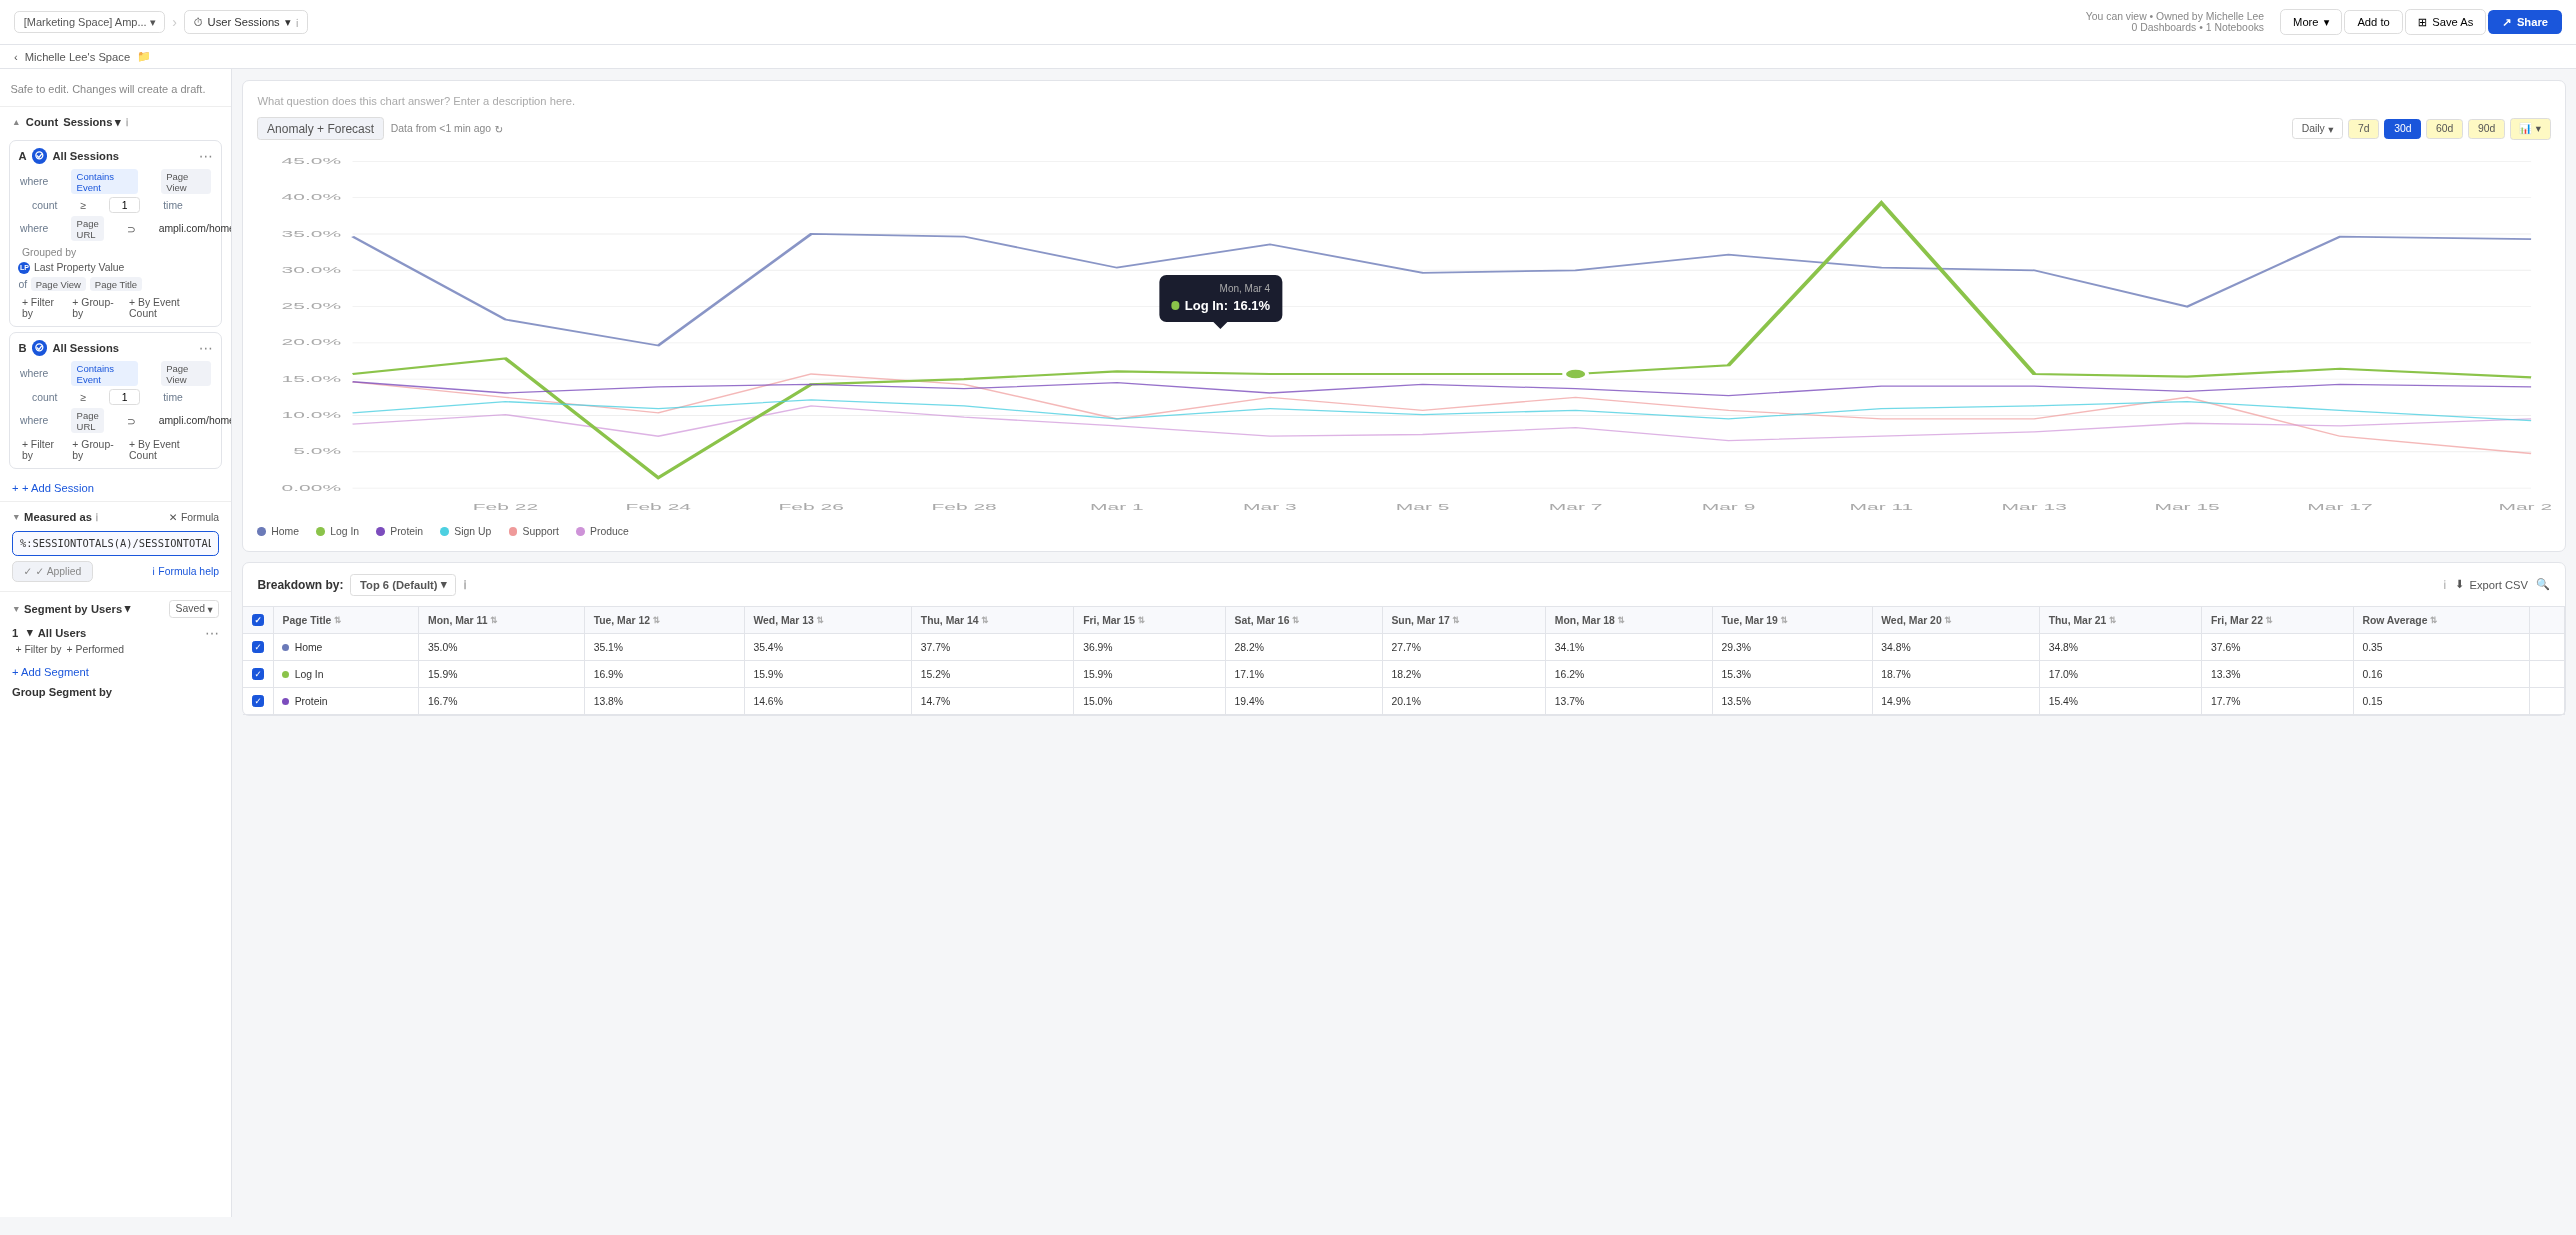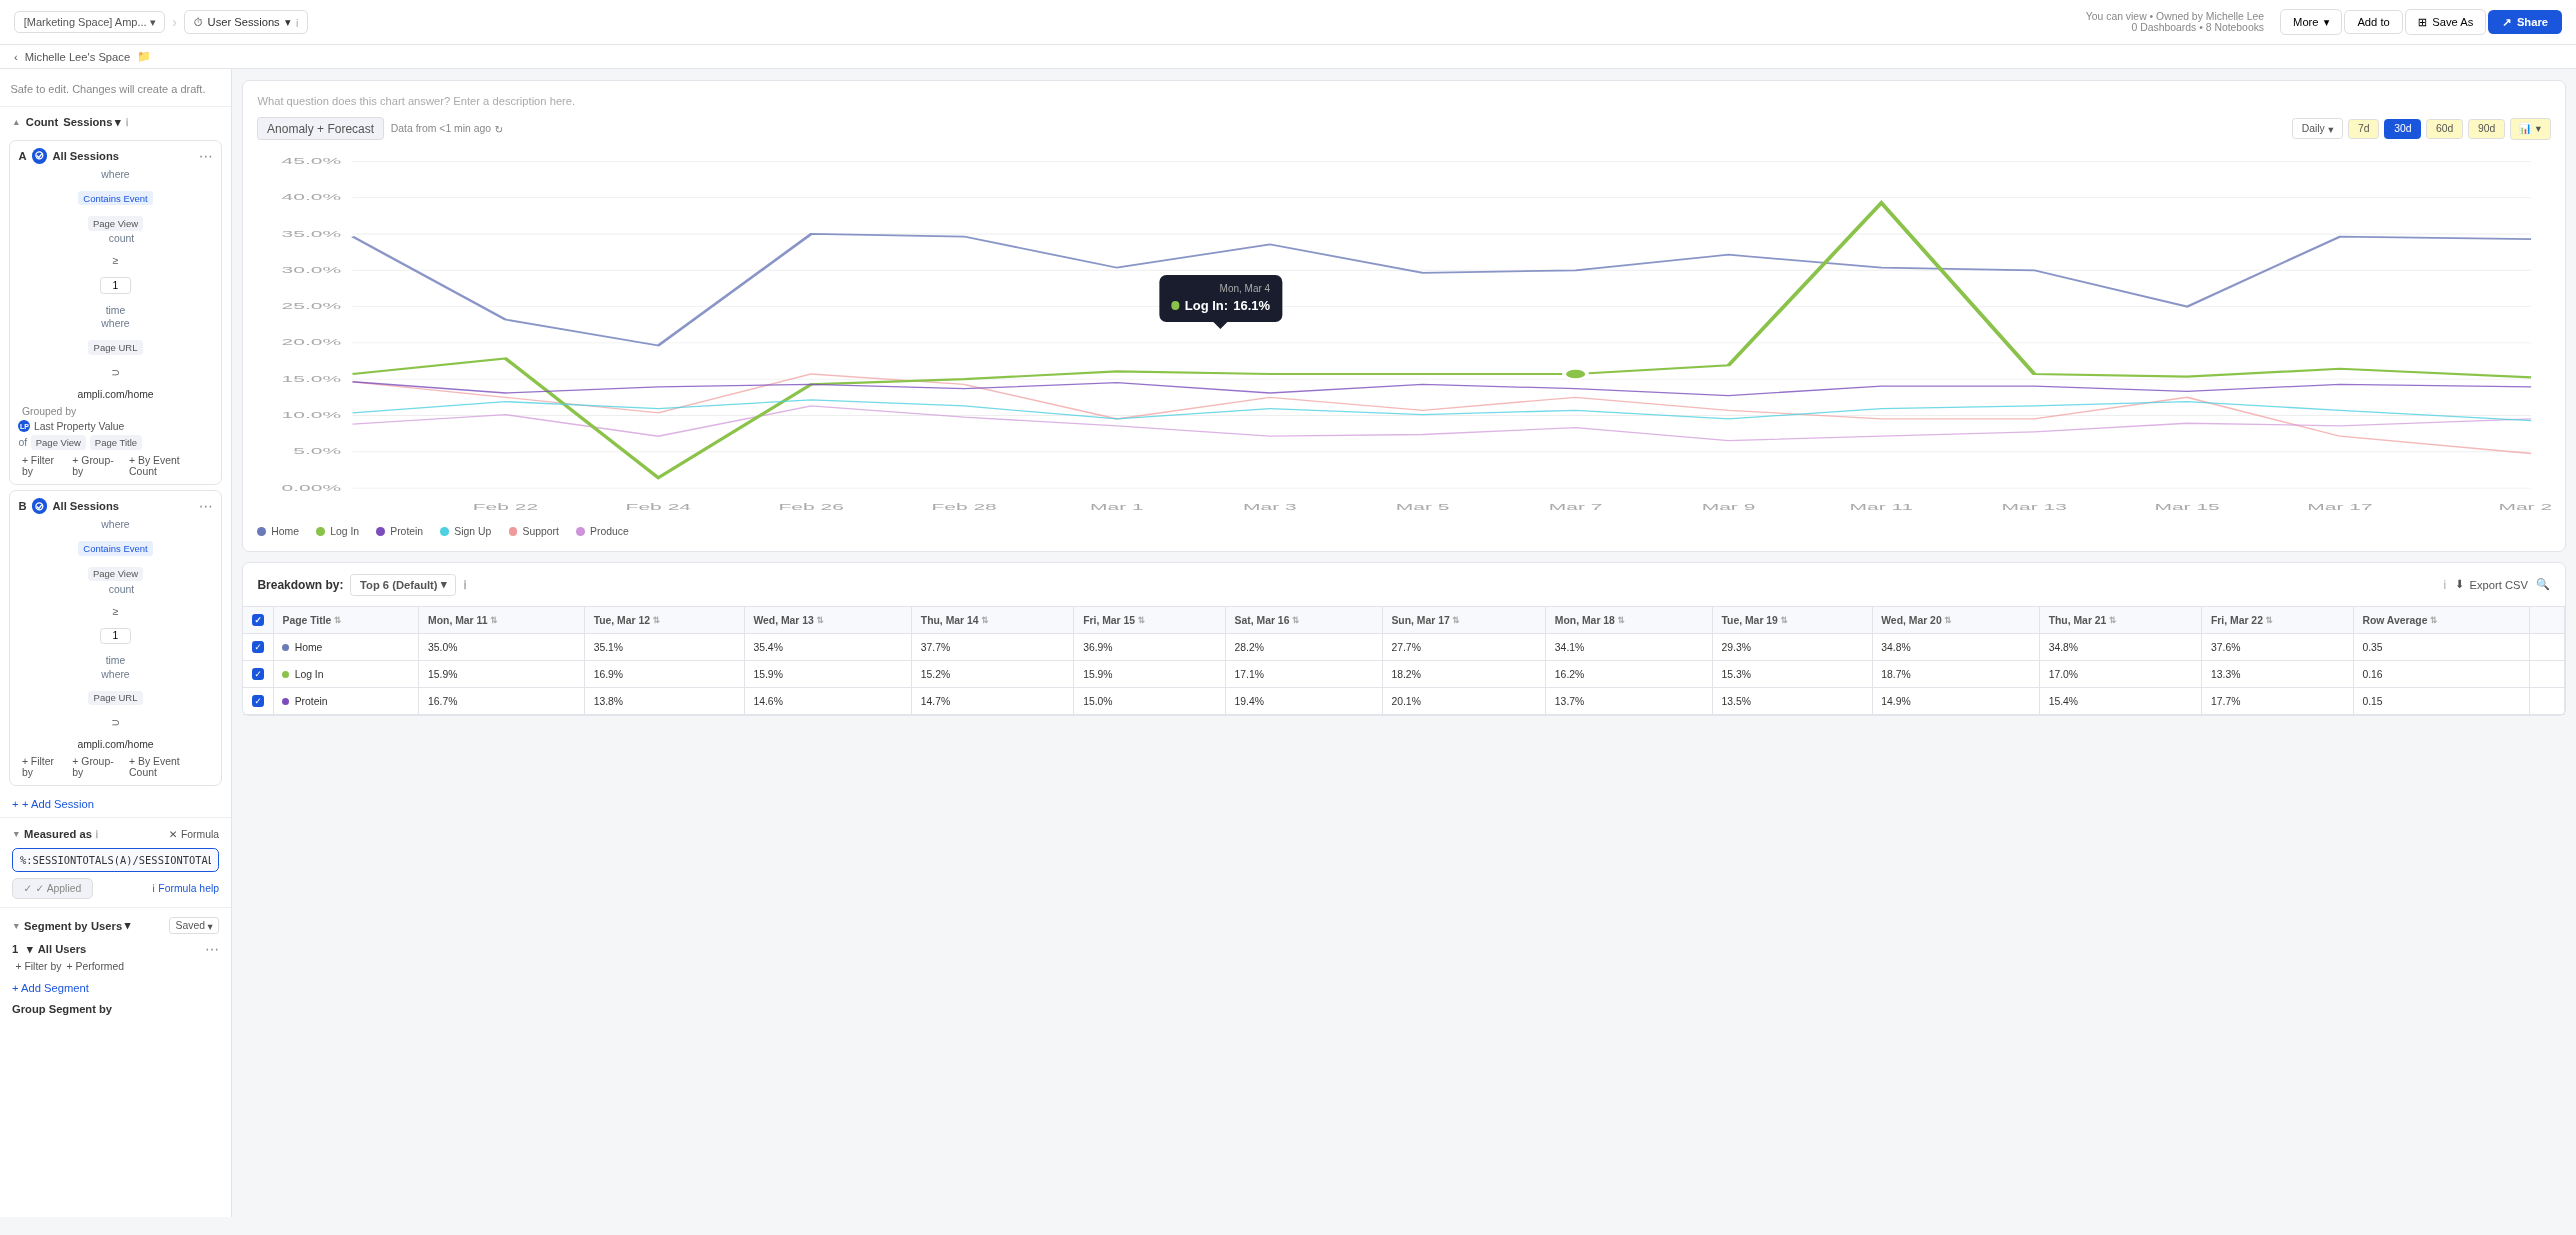--- a/index.html
+++ b/index.html
@@ -50,21 +50,21 @@
     .session-block {
       border: 0.9px solid #e2e4e9; border-radius: 7px; margin: 5.2px 8.7px; padding: 7px 8.7px;
     }
     .session-block-header {
       display: flex; align-items: center; justify-content: space-between; margin-bottom: 5.2px;
     }
     .session-block-title { display: flex; align-items: center; gap: 5.2px; font-weight: 600; font-size: 11.2px; }
     .badge-blue { background: #1a56db; color: #fff; border-radius: 50%; width: 15.6px; height: 15.6px; display: flex; align-items: center; justify-content: center; font-size: 8.7px; font-weight: 700; }
     .dots-btn { cursor: pointer; color: #888; font-size: 14px; }
 
-    .row-item { display: flex; align-items: center; gap: 11px; font-size: 10.4px; color: #555; margin: 2.6px 0; padding: 0 1.7px; flex-direction: column; }
+    .row-item { display: flex; align-items: center; gap: 23px; font-size: 10.4px; color: #555; margin: 2.6px 0; padding: 0 1.7px; }
     .tag-pill { background: #f0f2f7; border-radius: 3.5px; padding: 1.7px 5.2px; font-size: 9.5px; color: #555; }
     .tag-pill-blue { background: #e8f0fe; border-radius: 3.5px; padding: 1.7px 5.2px; font-size: 9.5px; color: #1a56db; }
     .input-small { border: 0.9px solid #ddd; border-radius: 3.5px; padding: 1.7px 5.2px; font-size: 10.4px; width: 31px; text-align: center; }
     .link-text { color: #6b7a8d; font-size: 10.4px; }
     .url-value { color: #333; font-size: 10.4px; }
 
     .grouped-by { font-size: 10.4px; color: #888; padding: 3.5px 3.5px 1.7px; }
     .property-row { display: flex; align-items: center; gap: 3.5px; font-size: 10.4px; color: #555; padding: 1.7px 0; }
 
     .filter-row { display: flex; align-items: center; gap: 5.2px; padding: 3.5px 3.5px 0; font-size: 10.4px; color: #1a56db; cursor: pointer; }
@@ -176,21 +176,21 @@
       <span>⏱</span>
       <span>User Sessions</span>
       <span>▾</span>
       <span style="color:#aaa;">ℹ</span>
     </div>
   </div>
 
   <div class="nav-right">
     <div class="owner-info">
       <div>You can view • Owned by Michelle Lee</div>
-      <div>0 Dashboards • 8 Notebooks</div>
+      <div>0 Dashboards • 1 Notebooks</div>
     </div>
     <button class="btn">
       <span>More</span>
       <span>▾</span>
     </button>
     <button class="btn">
       <span>Add to</span>
     </button>
     <button class="btn btn-saveas">
       <span>⊞</span>

